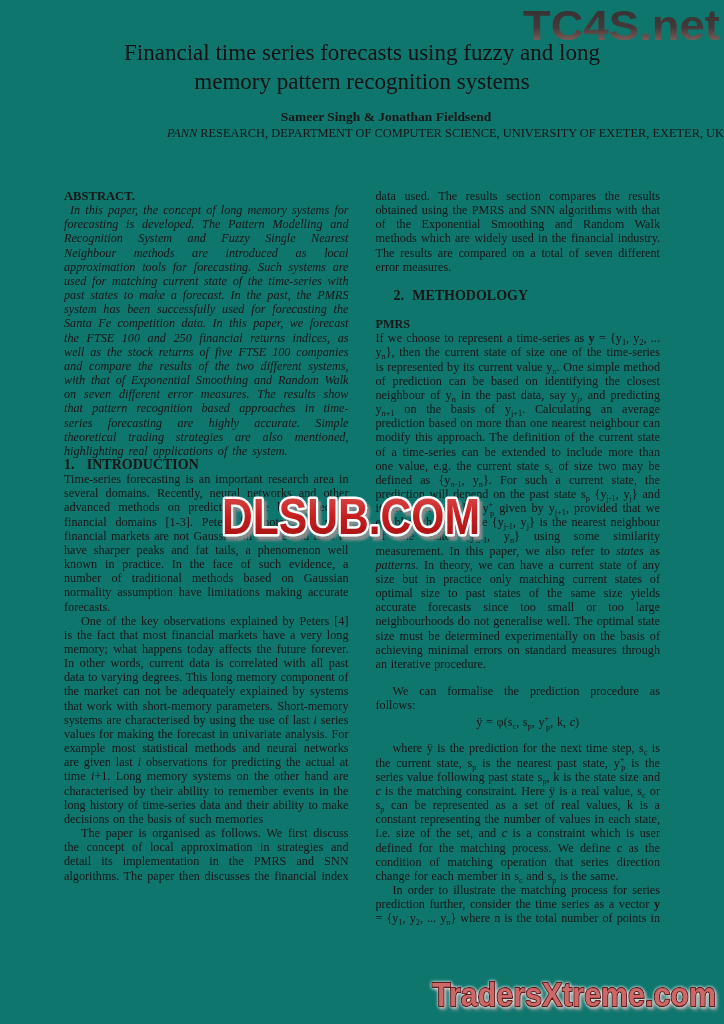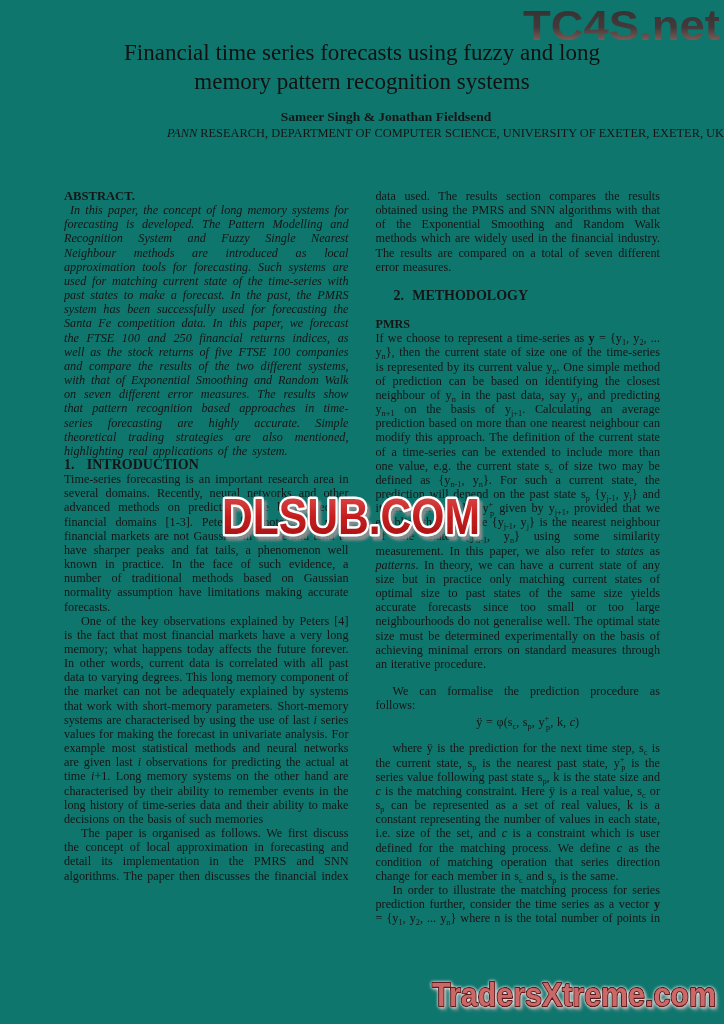--- a/index.html
+++ b/index.html
@@ -105,21 +105,21 @@
   <div class="authors">Sameer Singh &amp; Jonathan Fieldsend</div>
   <div class="affiliation"><i>PANN</i> RESEARCH, DEPARTMENT OF COMPUTER SCIENCE, UNIVERSITY OF EXETER, EXETER, UK</div>
 
   <div class="columns">
     <div class="col">
       <p class="abstract-heading">ABSTRACT.</p>
       <p class="abstract">In this paper, the concept of long memory systems for forecasting is developed. The Pattern Modelling and Recognition System and Fuzzy Single Nearest Neighbour methods are introduced as local approximation tools for forecasting. Such systems are used for matching current state of the time-series with past states to make a forecast. In the past, the PMRS system has been successfully used for forecasting the Santa Fe competition data. In this paper, we forecast the FTSE 100 and 250 financial returns indices, as well as the stock returns of five FTSE 100 companies and compare the results of the two different systems, with that of Exponential Smoothing and Random Walk on seven different error measures. The results show that pattern recognition based approaches in time-series forecasting are highly accurate. Simple theoretical trading strategies are also mentioned, highlighting real applications of the system.</p>
       <p class="sec-heading">1.&nbsp;&nbsp;&nbsp;INTRODUCTION</p>
       <p>Time-series forecasting is an important research area in several domains. Recently, neural networks and other advanced methods on prediction have been used in financial domains [1-3]. Peters [4] notes that most financial markets are not Gaussian in nature and tend to have sharper peaks and fat tails, a phenomenon well known in practice. In the face of such evidence, a number of traditional methods based on Gaussian normality assumption have limitations making accurate forecasts.</p>
       <p class="indent">One of the key observations explained by Peters [4] is the fact that most financial markets have a very long memory; what happens today affects the future forever. In other words, current data is correlated with all past data to varying degrees. This long memory component of the market can not be adequately explained by systems that work with short-memory parameters. Short-memory systems are characterised by using the use of last <i>i</i> series values for making the forecast in univariate analysis. For example most statistical methods and neural networks are given last <i>i</i> observations for predicting the actual at time <i>i</i>+1. Long memory systems on the other hand are characterised by their ability to remember events in the long history of time-series data and their ability to make decisions on the basis of such memories</p>
-      <p class="indent cont-last">The paper is organised as follows. We first discuss the concept of local approximation in forecasting and detail its implementation in the PMRS and SNN algorithms. The paper then discusses the financial index</p>
+      <p class="indent cont-last">The paper is organised as follows. We first discuss the concept of local approximation in strategies and detail its implementation in the PMRS and SNN algorithms. The paper then discusses the financial index</p>
     </div>
 
     <div class="col">
       <p>data used. The results section compares the results obtained using the PMRS and SNN algorithms with that of the Exponential Smoothing and Random Walk methods which are widely used in the financial industry. The results are compared on a total of seven different error measures.</p>
       <p class="sec-heading method">2.&nbsp;&nbsp;METHODOLOGY</p>
       <p class="sub-heading">PMRS</p>
       <p>If we choose to represent a time-series as <b>y</b> = {y<sub>1</sub>, y<sub>2</sub>, ... y<sub>n</sub>}, then the current state of size one of the time-series is represented by its current value y<sub>n</sub>. One simple method of prediction can be based on identifying the closest neighbour of y<sub>n</sub> in the past data, say y<sub>j</sub>, and predicting y<sub>n+1</sub> on the basis of y<sub>j+1</sub>. Calculating an average prediction based on more than one nearest neighbour can modify this approach. The definition of the current state of a time-series can be extended to include more than one value, e.g. the current state s<sub>c</sub> of size two may be defined as {y<sub>n-1</sub>, y<sub>n</sub>}. For such a current state, the prediction will depend on the past state s<sub>p</sub> {y<sub>j-1</sub>, y<sub>j</sub>} and its next series value y<sup>+</sup><sub>p</sub> given by y<sub>j+1</sub>, provided that we establish that the state {y<sub>j-1</sub>, y<sub>j</sub>} is the nearest neighbour of the state {y<sub>n-1</sub>, y<sub>n</sub>} using some similarity measurement. In this paper, we also refer to <i>states</i> as <i>patterns</i>. In theory, we can have a current state of any size but in practice only matching current states of optimal size to past states of the same size yields accurate forecasts since too small or too large neighbourhoods do not generalise well. The optimal state size must be determined experimentally on the basis of achieving minimal errors on standard measures through an iterative procedure.</p>
       <p class="indent p-space">We can formalise the prediction procedure as follows:</p>
       <p class="formula">ÿ = φ(s<sub>c</sub>, s<sub>p</sub>, y<sup>+</sup><sub>p</sub>, k, <i>c</i>)</p>
       <p class="indent">where ÿ is the prediction for the next time step, s<sub>c</sub> is the current state, s<sub>p</sub> is the nearest past state, y<sup>+</sup><sub>p</sub> is the series value following past state s<sub>p</sub>, k is the state size and <i>c</i> is the matching constraint. Here ÿ is a real value, s<sub>c</sub> or s<sub>p</sub> can be represented as a set of real values, k is a constant representing the number of values in each state, i.e. size of the set, and <i>c</i> is a constraint which is user defined for the matching process. We define <i>c</i> as the condition of matching operation that series direction change for each member in s<sub>c</sub> and s<sub>p</sub> is the same.</p>

